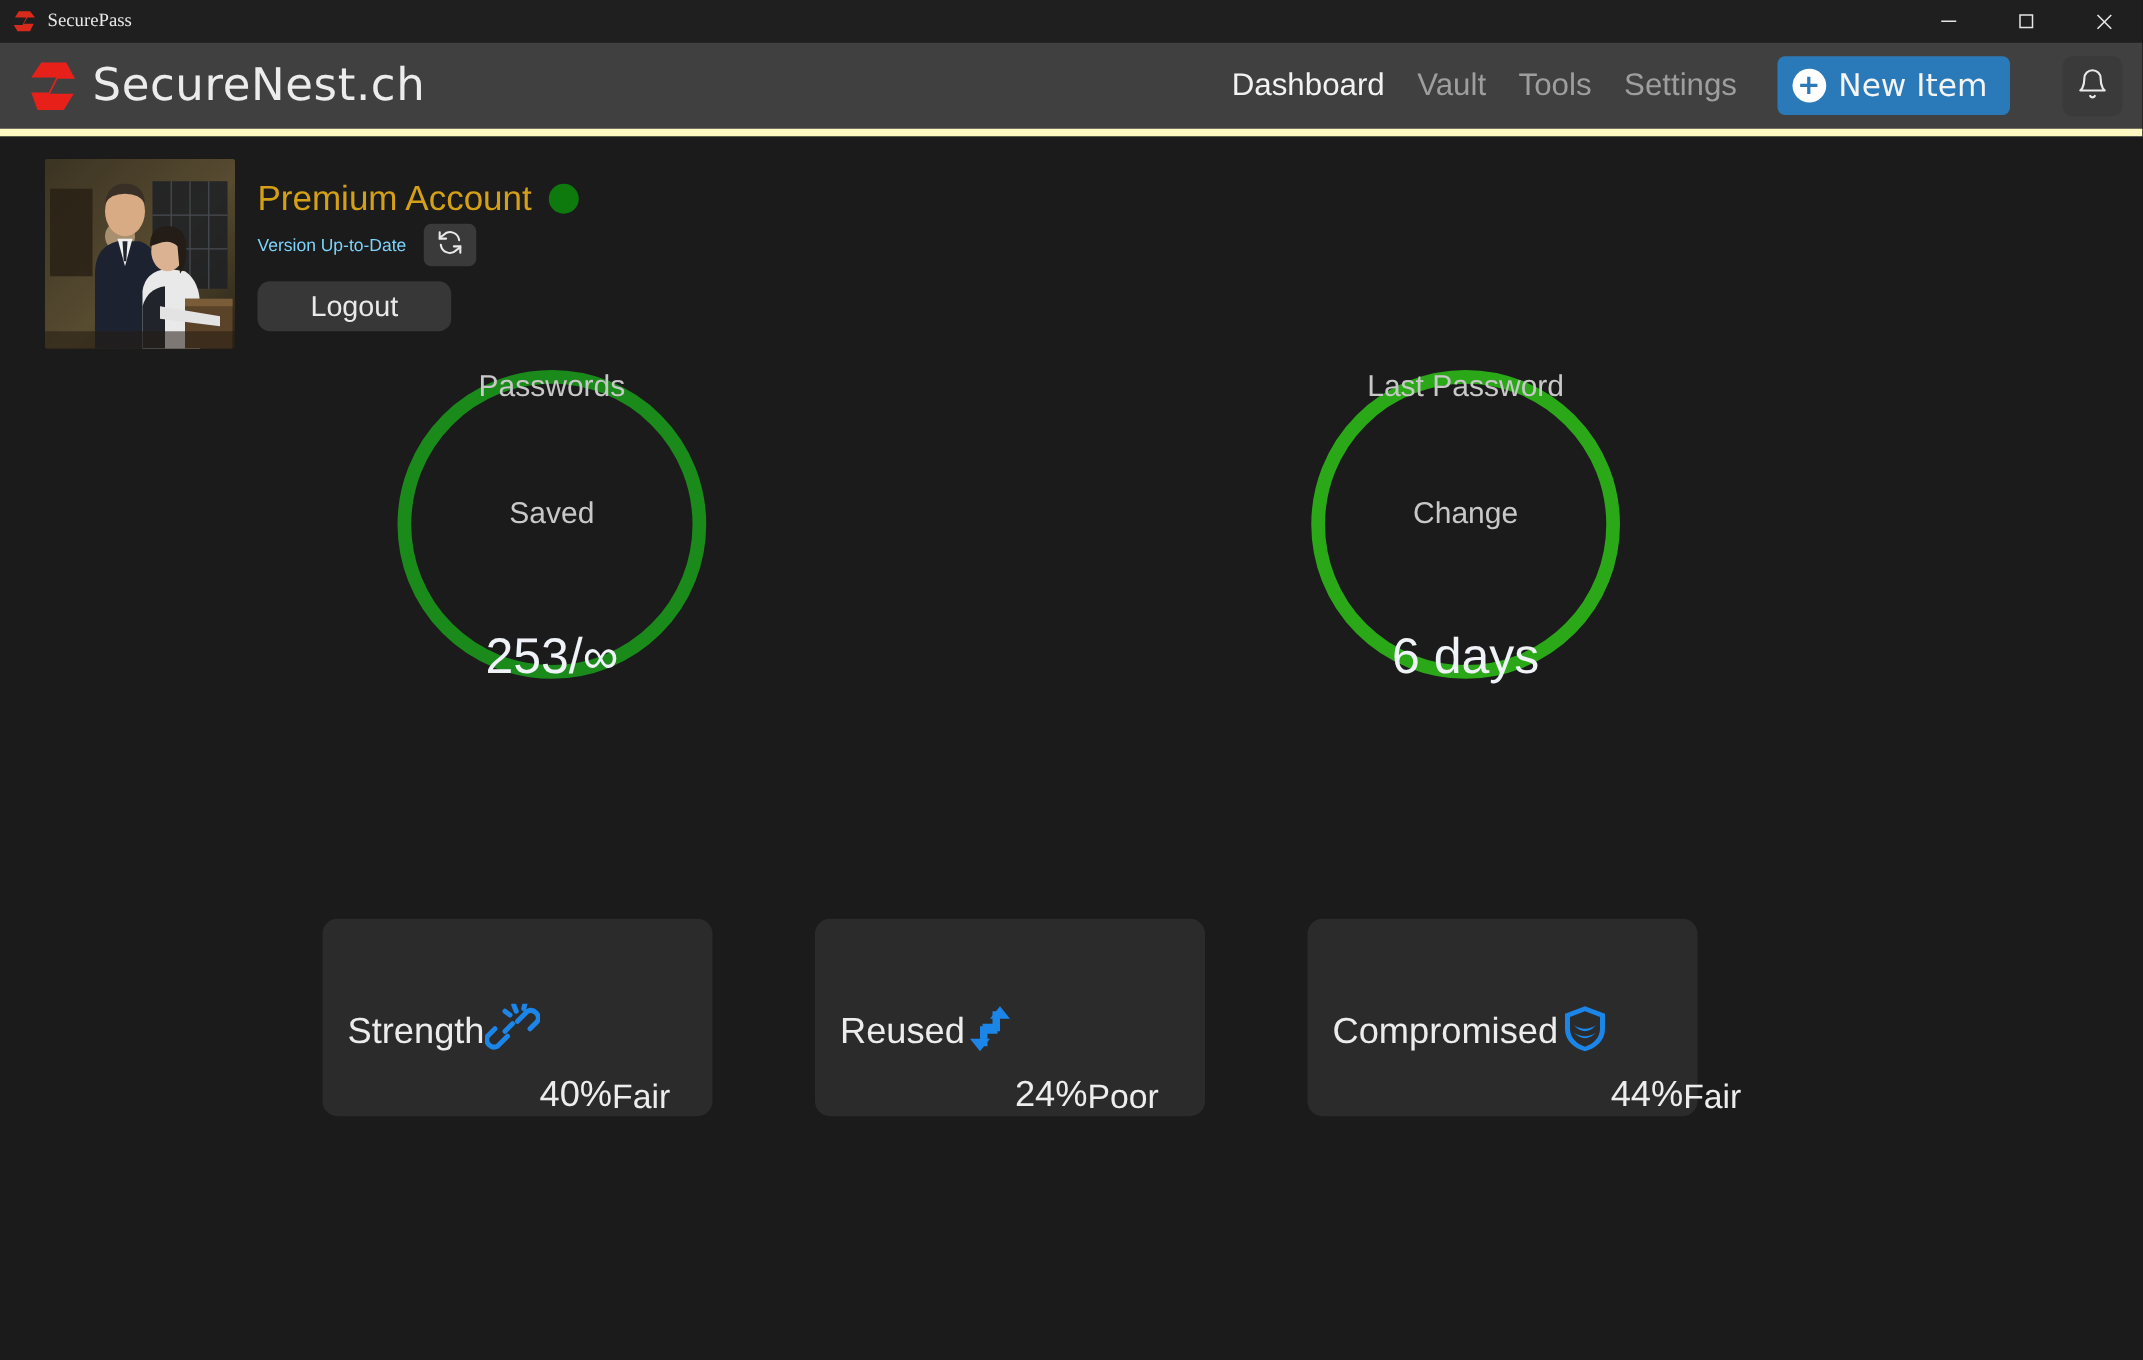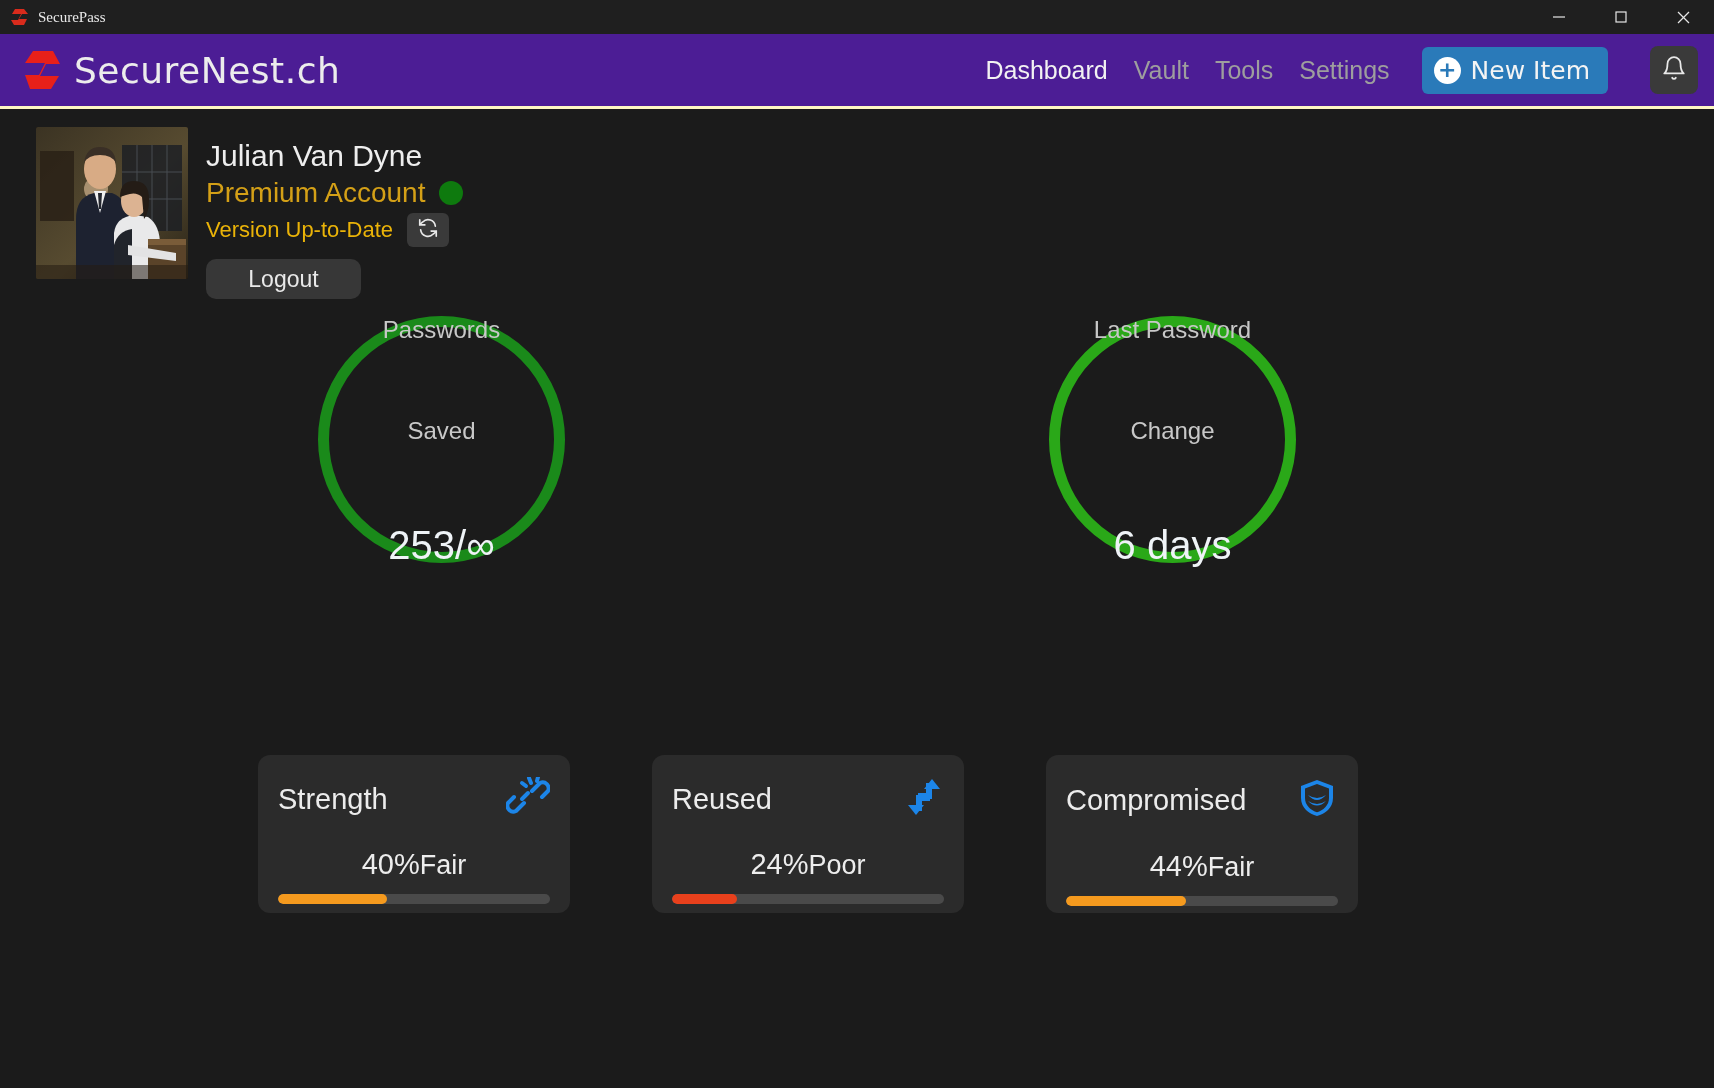--- a/index.html
+++ b/index.html
@@ -28,24 +28,24 @@
   .tb-controls { position: absolute; right: 0; top: 0; height: 34px; display: flex; }
   .tb-btn {
     width: 62px; height: 34px;
     display: flex; align-items: center; justify-content: center;
     color: #e6e6e6; font-size: 16px;
   }
 
   
   .header {
     height: 75px;
-    background: #4c1d95;
+    background: #404040;
     display: flex; align-items: center;
     padding: 0 16px 0 22px;
-    border-bottom: 3px solid #fef9c3;
+    border-bottom: 6px solid #fef9c3;
   }
   .brand { display: flex; align-items: center; gap: 12px; }
   .brand-mark { width: 40px; height: 42px; }
   .brand-text {
     font-size: 36px; letter-spacing: 0.5px; color: #ececec;
     font-family: "DejaVu Sans", "Liberation Sans", sans-serif;
     font-weight: 400;
   }
   .nav { margin-left: auto; display: flex; align-items: center; gap: 26px; }
   .nav-link {
@@ -83,21 +83,21 @@
   }
   .profile-info { padding-top: 12px; }
   .profile-name {
     font-size: 30px; color: #eeeeee; font-weight: 400;
     font-family: "Liberation Sans","DejaVu Sans", sans-serif;
     margin-bottom: 2px;
   }
   .profile-row { display: flex; align-items: center; gap: 14px; margin-top: 4px; }
   .acct-type { font-size: 28px; color: #d4a017; font-family:"Liberation Sans",sans-serif; }
   .acct-dot { width: 24px; height: 24px; border-radius: 50%; background: #0e7a0e; }
-  .version-text { font-size: 22px; color: #eab308; font-family:"Liberation Sans",sans-serif; }
+  .version-text { font-size: 14px; color: #7dd3fc; font-family:"Liberation Sans",sans-serif; }
   .refresh-btn {
     width: 42px; height: 34px; background: #3a3a3a; border-radius: 6px;
     display: flex; align-items: center; justify-content: center; cursor: pointer;
   }
   .logout-btn {
     margin-top: 12px; width: 155px; height: 40px;
     background: #373737; border-radius: 10px;
     display: flex; align-items: center; justify-content: center;
     cursor: pointer;
   }
@@ -114,21 +114,21 @@
   .g-value { font-size: 40px; color: #eff3f7; margin-top: 10px; font-family:"Liberation Sans",sans-serif; }
   .g-big { font-size: 47px; color: #eef3f8; font-family:"Liberation Sans",sans-serif; }
   .g-sub { font-size: 25px; color: #c3c3c3; margin-top: 4px; font-family:"Liberation Sans",sans-serif; }
 
   
   .cards { display: flex; gap: 82px; padding: 52px 0 0 258px; }
   .card {
     width: 312px; height: 158px;
     background: #2b2b2b; border-radius: 12px;
     padding: 22px 20px 0 20px;
-    display: flex; flex-direction: column;
+    display: flex; flex-direction: row;
   }
   .card-top { display: flex; align-items: center; justify-content: space-between; }
   .card-title { font-size: 29px; color: #ececec; font-family:"Liberation Sans",sans-serif; }
   .card-mid { display: flex; align-items: flex-end; justify-content: center; margin-top: 27px; }
   .card-pct { font-size: 29px; color: #ededed; font-family:"Liberation Sans",sans-serif; }
   .card-rating { font-size: 27px; color: #ededed; font-family:"Liberation Sans",sans-serif; }
   .bar-track { height: 10px; background: #4a4a4a; border-radius: 5px; margin-top: 13px; overflow: hidden; }
   .bar-fill { height: 100%; border-radius: 5px; }
 </style>
 </head>
@@ -222,21 +222,20 @@
       <path d="M78 152 L78 118 Q82 104 96 102 L96 152 Z" fill="#21242b"></path>
       <ellipse cx="98" cy="74" rx="13" ry="16" fill="#dcb392"></ellipse>
       <path d="M84 70 Q84 54 98 54 Q113 54 113 72 Q113 86 108 92 L106 70 Q100 64 90 68 Z" fill="#241c16"></path>
       <path d="M112 112 L150 112 L150 152 L112 152 Z" fill="#5a4329"></path>
       <rect x="112" y="112" width="38" height="6" fill="#7a5c39"></rect>
       <path d="M92 118 L140 126 L140 134 L92 128 Z" fill="#e3e3e4"></path>
       <rect x="0" y="138" width="152" height="14" fill="#241b12" opacity="0.55"></rect>
     </svg>
   </div>
   <div class="profile-info">
-    <div class="profile-name">Julian Van Dyne</div>
     <div class="profile-row">
       <span class="acct-type">Premium Account</span>
       <span class="acct-dot"></span>
     </div>
     <div class="profile-row">
       <span class="version-text">Version Up-to-Date</span>
       <span class="refresh-btn">
         <span>
           <svg width="22" height="22" viewBox="0 0 24 24" fill="none" stroke="#e9e9e9" stroke-width="1.8" stroke-linecap="round">
             <path d="M20 10a8 8 0 0 0-13.7-4.6L3 8"></path>

